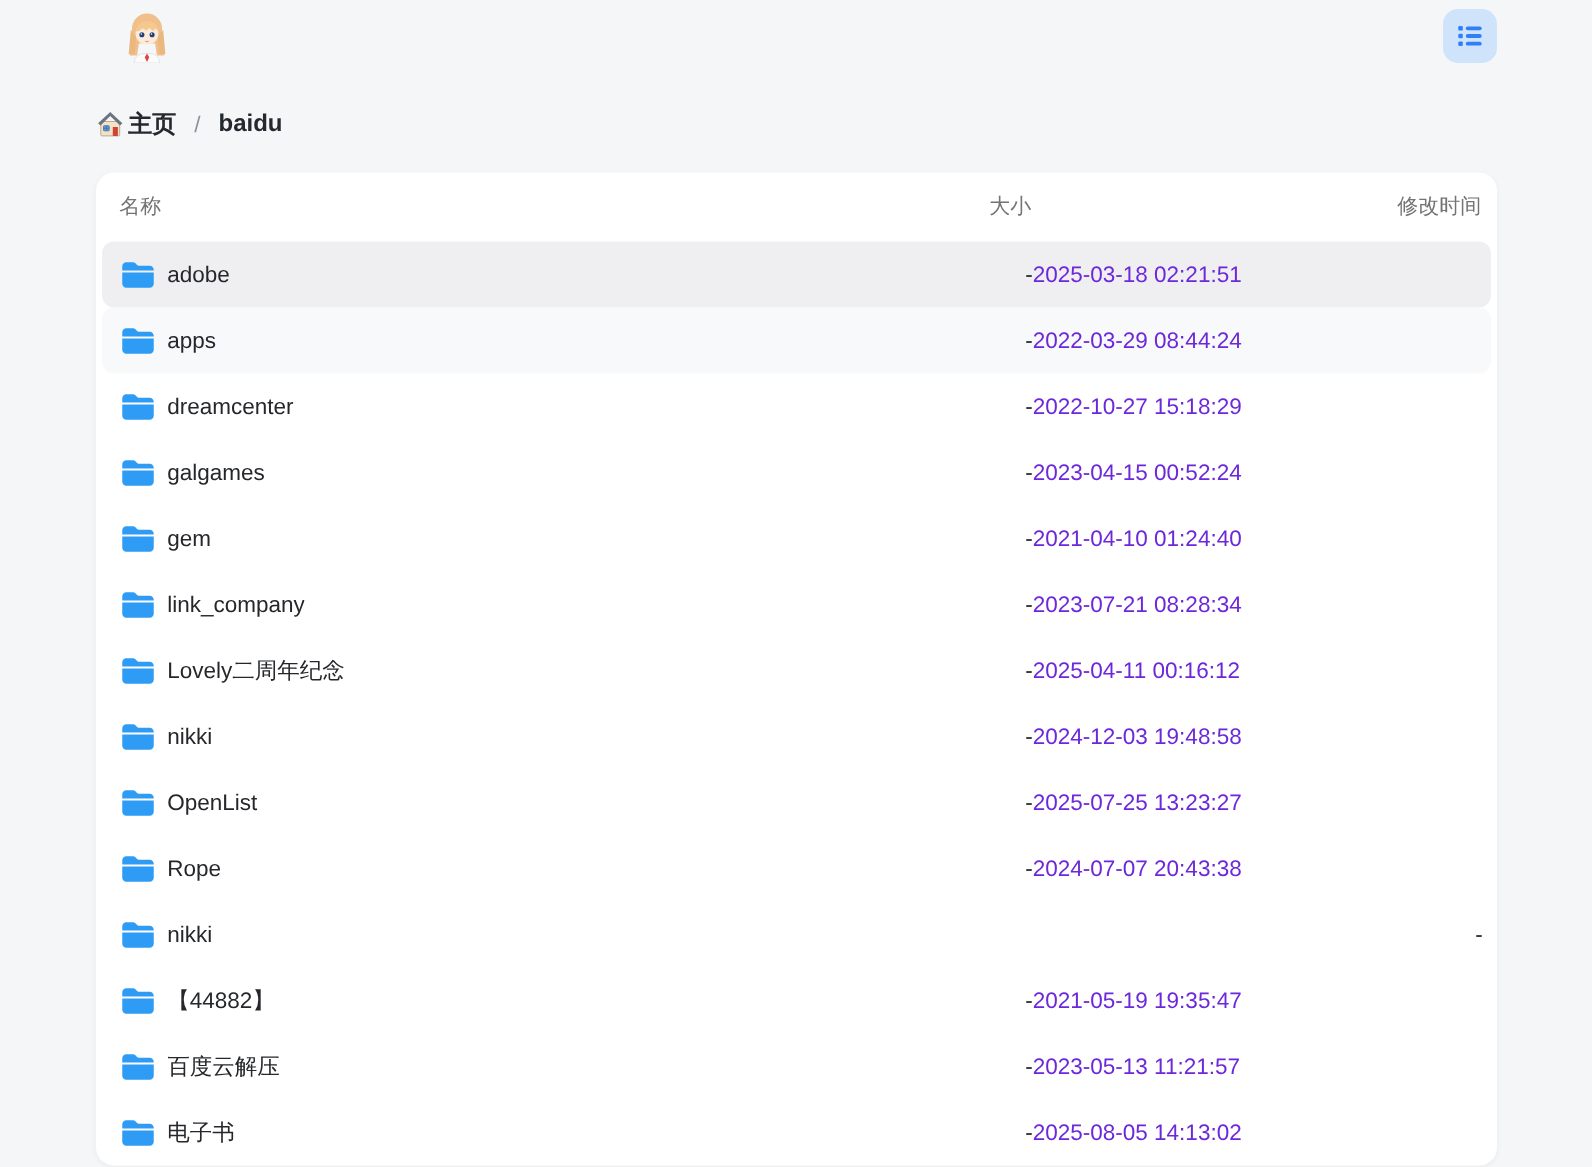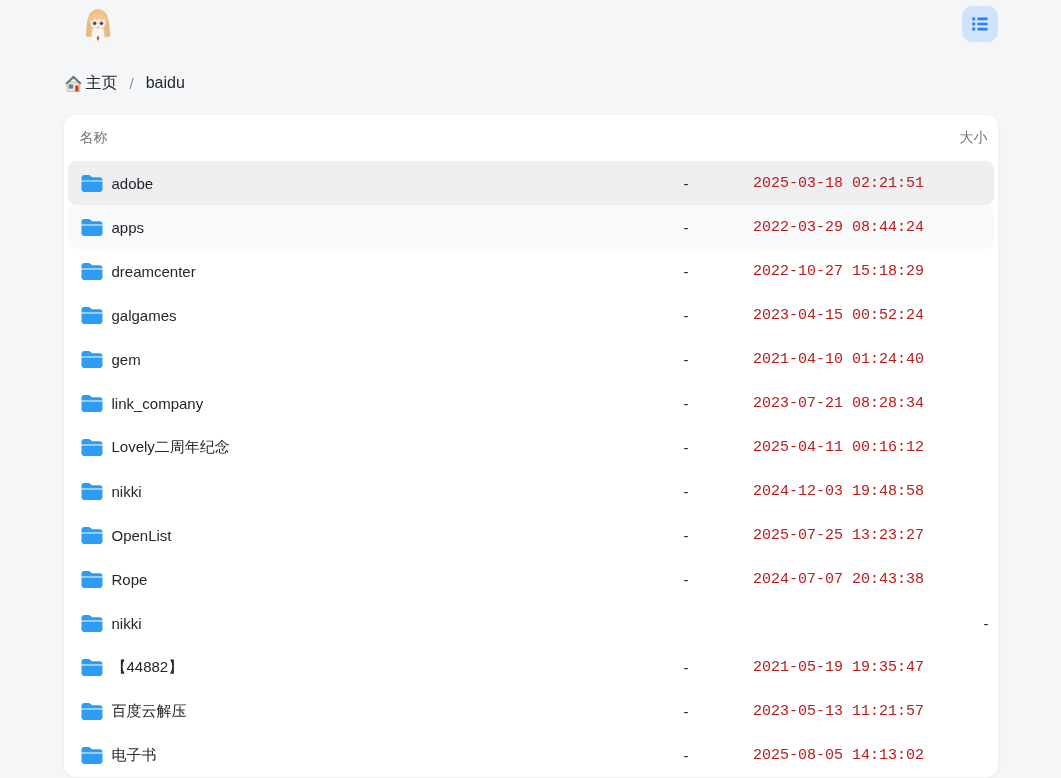--- a/index.html
+++ b/index.html
@@ -37,24 +37,25 @@
 
   
   .breadcrumb {
     margin-top: 28px;
     display: flex;
     align-items: center;
     font-size: 16px;
     height: 26px;
   }
   .crumb {
-    display: flex; align-items: center;
+    display: flex; 
     color: #24292f;
     text-decoration: none;
     cursor: pointer;
+    font-weight: bold;
   }
   .crumb .hicon { width: 19px; height: 19px; margin-right: 3px; display: inline-block; }
   .crumb .hicon svg { width: 19px; height: 19px; display: block; }
   .breadcrumb .sep { color: #8b949e; margin: 0 12px; font-size: 15px; }
 
   
   .card {
     margin-top: 19px;
     background: #ffffff;
     border-radius: 12px;
@@ -81,21 +82,21 @@
     margin: 0 4px;
     padding: 0 5px 0 12px;
     border-radius: 8px;
     cursor: pointer;
     font-size: 15px;
   }
   .row.hover { background: #efeff1; }
   .row.tint  { background: #f8f9fb; }
   .row .col-name { flex: 1; display: flex; align-items: center; min-width: 0; }
   .row .col-size { width: 120px; text-align: right; color: #25272b; }
-  .row .col-time { width: 300px; text-align: center; color: #b91c1c; font-family: Liberation Mono, monospace; }
+  .row .col-time { width: 300px; text-align: left; color: #6d28d9; }
   .ficon { width: 24px; height: 22px; margin-right: 8px; flex: none; }
   .ficon svg { width: 24px; height: 22px; display: block; }
   .fname {
     color: #25272b;
     white-space: nowrap; overflow: hidden; text-overflow: ellipsis;
   }
 </style>
 </head>
 <body>
 
@@ -156,20 +157,21 @@
       <span>主页</span>
     </a>
     <span class="sep">/</span>
     <a class="crumb">baidu</a>
   </nav>
 
   <main class="card">
     <div class="list-header">
       <span class="col-name">名称</span>
       <span class="col-size">大小</span>
+      <span class="col-time">修改时间</span>
     </div>
     <div id="rows">
   <div class="row hover">
     <span class="col-name">
       <span class="ficon">
         <svg viewBox="0 0 24 22">
           <path d="M1.5 5.6 c0-1.5 1.2-2.7 2.7-2.7 h4.3 c.75 0 1.45.3 1.97.83 l.9.92 c.3.3.72.48 1.15.48 h7.28 c1.5 0 2.7 1.2 2.7 2.7 v.57 H1.5 Z" fill="#2e9cf5"></path>
           <path d="M1.5 9.6 h21 v7.6 c0 1.5-1.2 2.7-2.7 2.7 H4.2 c-1.5 0-2.7-1.2-2.7-2.7 Z" fill="#2e9cf5"></path>
         </svg>
       </span>

